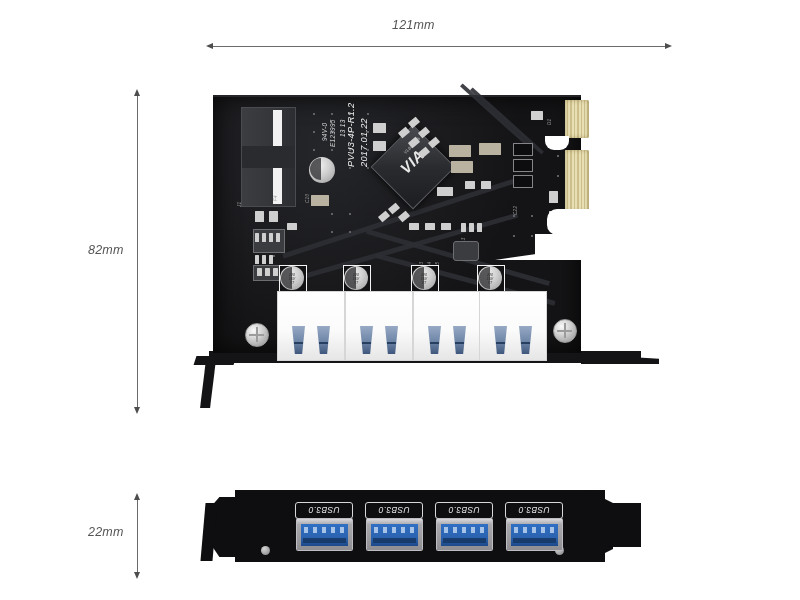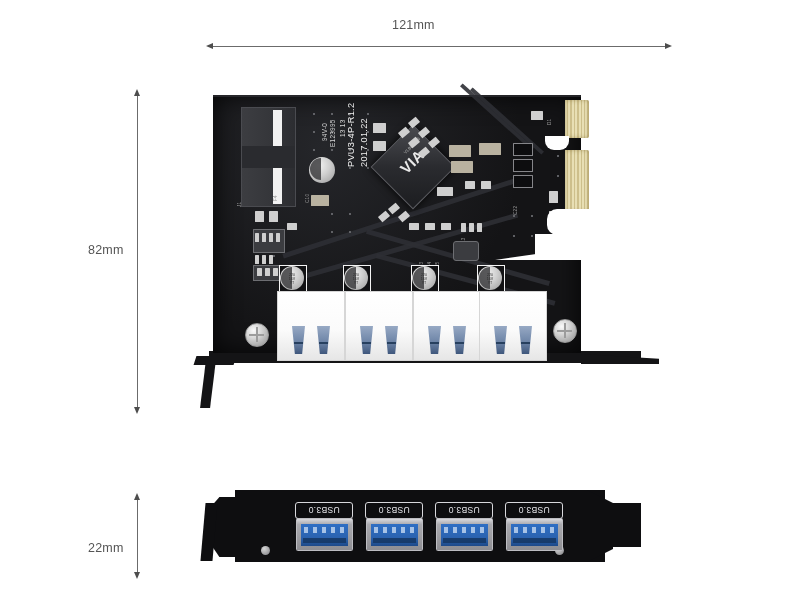--- a/index.html
+++ b/index.html
@@ -2,21 +2,21 @@
 <html><head>
 <meta charset="utf-8">
 <style>
   html,body{margin:0;padding:0;}
   body{
     width:800px;height:600px;
     background:#ffffff;
     font-family:"Liberation Sans", sans-serif;
     position:relative;overflow:hidden;
   }
-  .stage{position:absolute;inset:0;}
+  .stage{position:absolute;inset:0;font-style:italic;}
 
   
   .dim-label{
     position:absolute;color:#555;font-size:12.5px;
     letter-spacing:.2px;white-space:nowrap;
   }
   .dim-line-h{position:absolute;height:1px;background:#6b6b6b;}
   .dim-line-v{position:absolute;width:1px;background:#6b6b6b;}
   .arrow{position:absolute;width:0;height:0;}
   .arrow.left{border-top:3.5px solid transparent;border-bottom:3.5px solid transparent;border-right:7px solid #4d4d4d;}
@@ -168,21 +168,21 @@
   </div>
 
   <div>
     <div class="dim-label" style="left:88px;top:243px;">82mm</div>
     <div class="dim-line-v" style="left:137px;top:96px;height:311px;"></div>
     <div class="arrow up" style="left:133.5px;top:89px;"></div>
     <div class="arrow down" style="left:133.5px;top:407px;"></div>
   </div>
 
   <div>
-    <div class="dim-label" style="left:88px;top:525px;margin-top:16px;">22mm</div>
+    <div class="dim-label" style="left:88px;top:525px;">22mm</div>
     <div class="dim-line-v" style="left:137px;top:500px;height:72px;"></div>
     <div class="arrow up" style="left:133.5px;top:493px;"></div>
     <div class="arrow down" style="left:133.5px;top:572px;"></div>
   </div>
 
   <div id="top-view">
 
     <div class="bracket-top" style="left:0px;top:268px;width:40px;height:9px;transform:skewX(-18deg);"></div>
     <div class="bracket-top" style="left:8px;top:272px;width:10px;height:48px;transform:skewX(-7deg);"></div>
     <div class="bracket-top" style="left:14px;top:263px;width:432px;height:12px;"></div>

